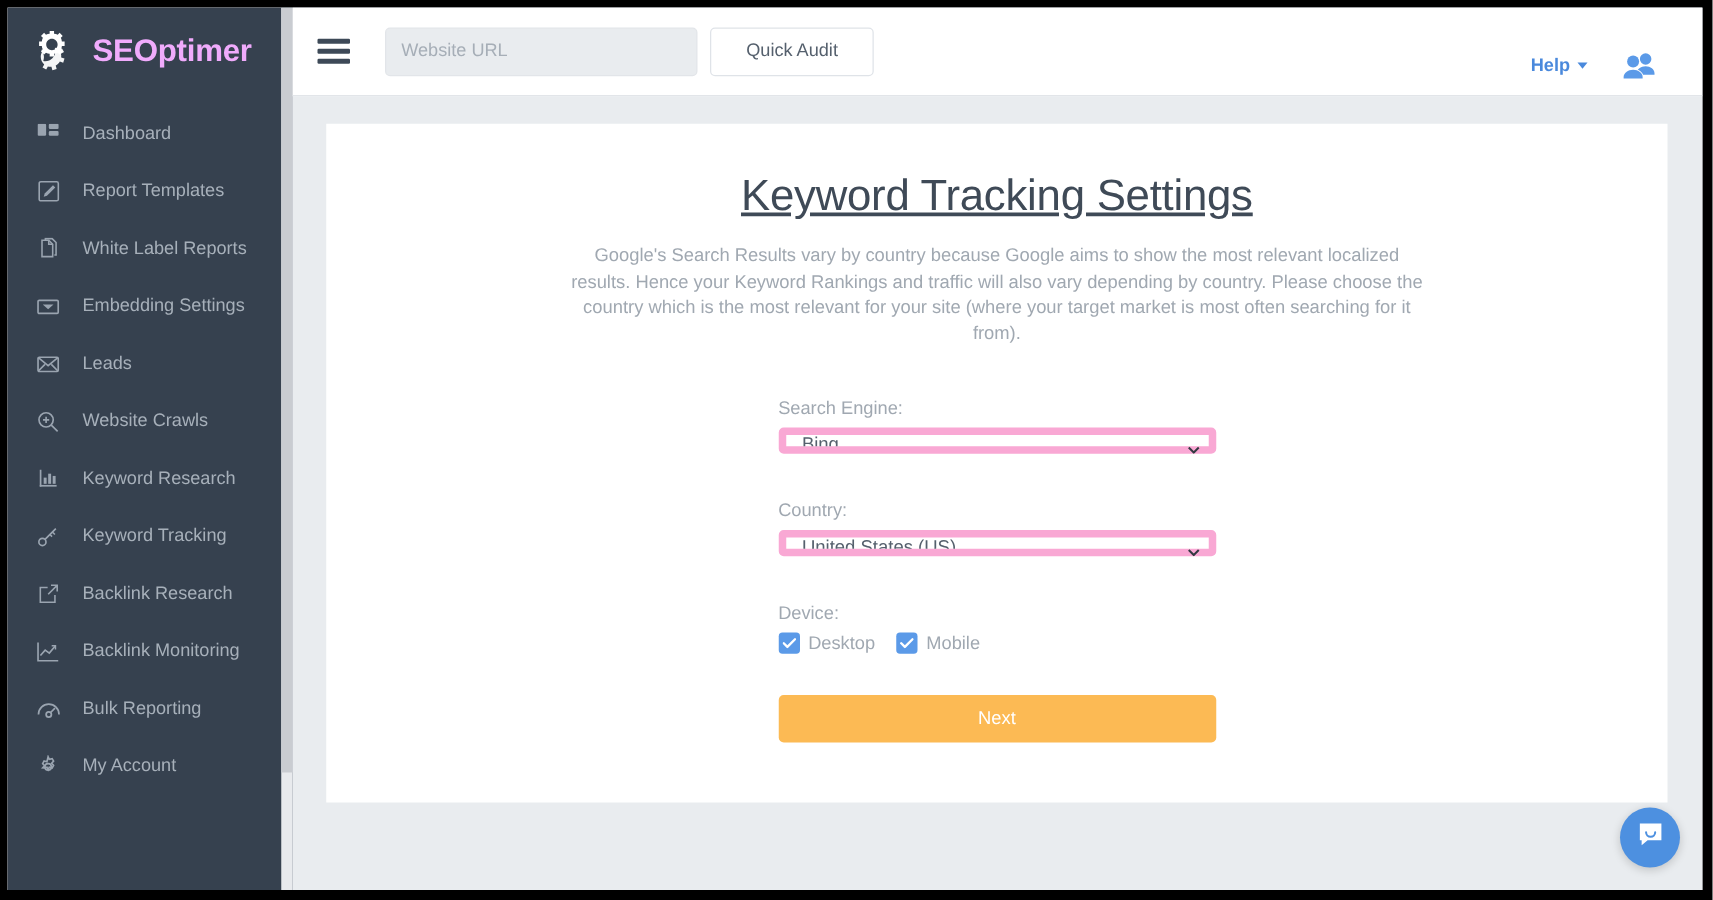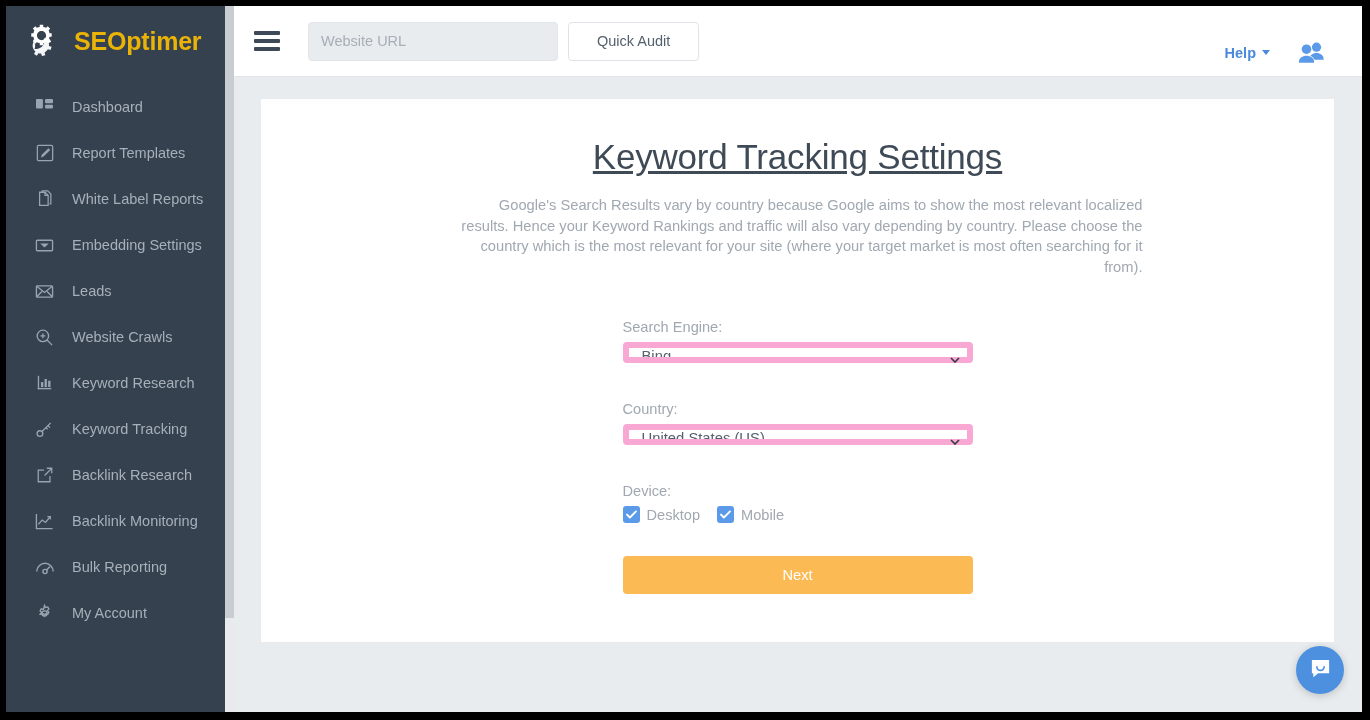--- a/index.html
+++ b/index.html
@@ -37,37 +37,37 @@
 
   .brand {
     height: 70px;
     display: flex;
     align-items: center;
     padding-left: 17px;
     gap: 9px;
   }
   .brand-logo { width: 42px; height: 38px; flex: 0 0 42px; }
   .brand-text {
-    color: #eab308;
+    color: #f0abfc;
     font-size: 25px;
     font-weight: bold;
     letter-spacing: -0.2px;
     white-space: nowrap;
   }
 
   .nav-list { padding-top: 8px; }
 
   .nav-item {
     display: flex;
     align-items: center;
     height: 46px;
+    padding-left: 22px;
     gap: 17px;
     cursor: pointer;
     text-decoration: none;
-    margin-left: 28px;
   }
 
   .nav-icon {
     width: 21px;
     height: 21px;
     flex: 0 0 21px;
     display: flex;
     align-items: center;
     justify-content: center;
     color: #9aa4b0;
@@ -209,21 +209,21 @@
     font-weight: normal;
     color: #3f4a57;
     letter-spacing: -0.2px;
     margin-bottom: 18px;
     text-decoration: underline;
   }
 
   .page-desc {
     max-width: 690px;
     margin: 0 auto;
-    text-align: right;
+    text-align: center;
     font-size: 14.7px;
     line-height: 20.5px;
     color: #a0a8b1;
   }
 
   .form-wrap {
     width: 350px;
     margin: 42px auto 0 auto;
   }
 

